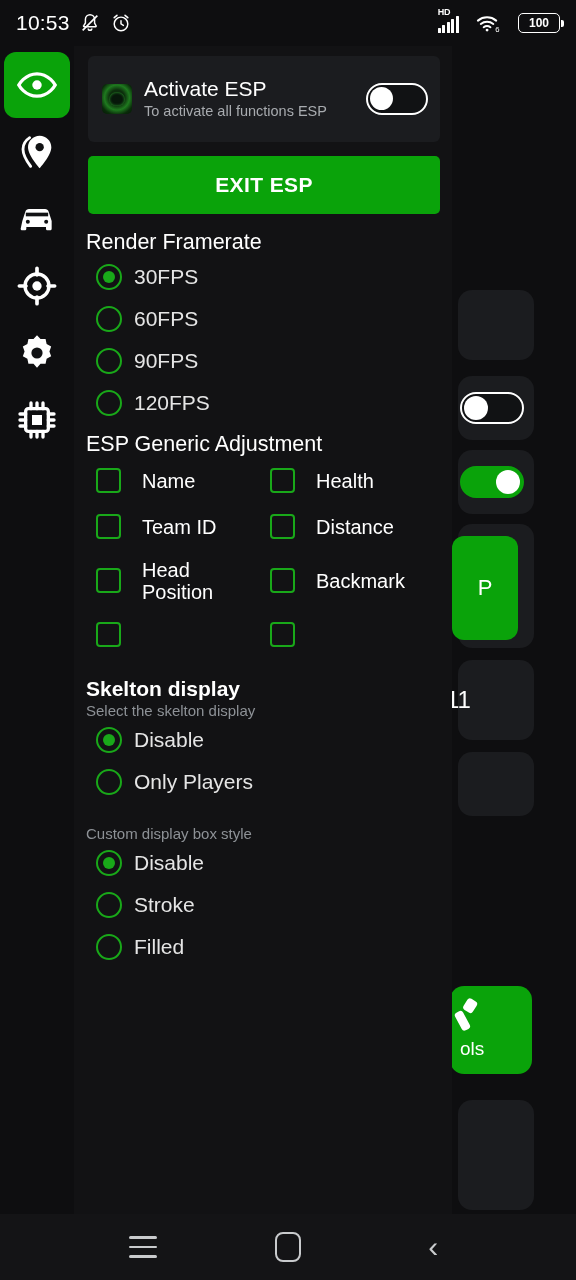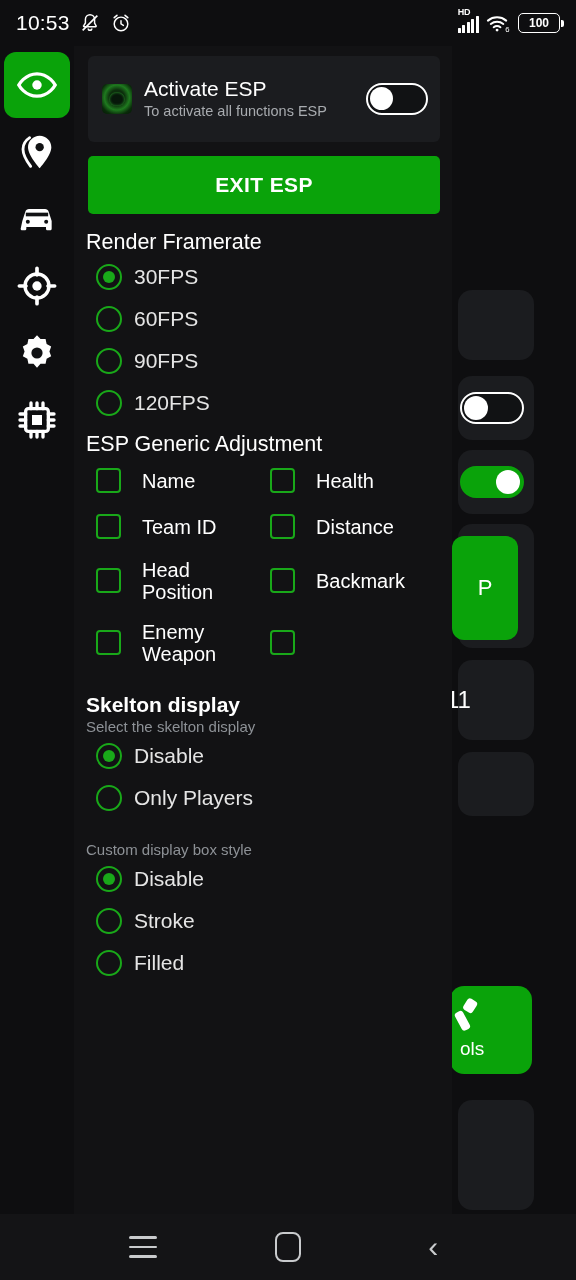--- a/index.html
+++ b/index.html
@@ -12,21 +12,21 @@
   #root { position:relative; width:576px; height:1280px; background:#0e0e10; }
 
   
   .statusbar{
     position:absolute; top:0; left:0; width:576px; height:46px;
     display:flex; align-items:center; justify-content:space-between;
     padding:0 16px; color:#ffffff; z-index:60;
   }
   .sb-left{ display:flex; align-items:center; gap:9px; }
   .sb-time{ font-size:21px; letter-spacing:.2px; font-weight:400; }
-  .sb-right{ display:flex; align-items:flex-end; gap:7px;margin-left:16px; }
+  .sb-right{ display:flex; align-items:flex-end; gap:17px;margin-left:16px; }
   .sb-ico{ display:block; }
 
   
   .bgapp{ position:absolute; inset:0; z-index:5; }
   .bg-card{
     position:absolute; background:#1b1c1f; border-radius:14px;
   }
   .bg-toggle{
     position:absolute; width:64px; height:32px; border-radius:16px;
     border:2.5px solid #ffffff; background:#111214;
@@ -351,21 +351,20 @@
           <div class="cb-row">
             <div class="cbox"></div>
             <div class="cb-label">Head Position</div>
           </div>
           <div class="cb-row">
             <div class="cbox"></div>
             <div class="cb-label">Backmark</div>
           </div>
           <div class="cb-row">
             <div class="cbox"></div>
-            <div class="cb-label">Enemy Weapon</div>
           </div>
           <div class="cb-row">
             <div class="cbox"></div>
           </div>
         </div>
       </div>
 
       <div class="sec hdr-skel">
         <div class="sec-title bold">Skelton display</div>
         <div class="sec-sub">Select the skelton display</div>

